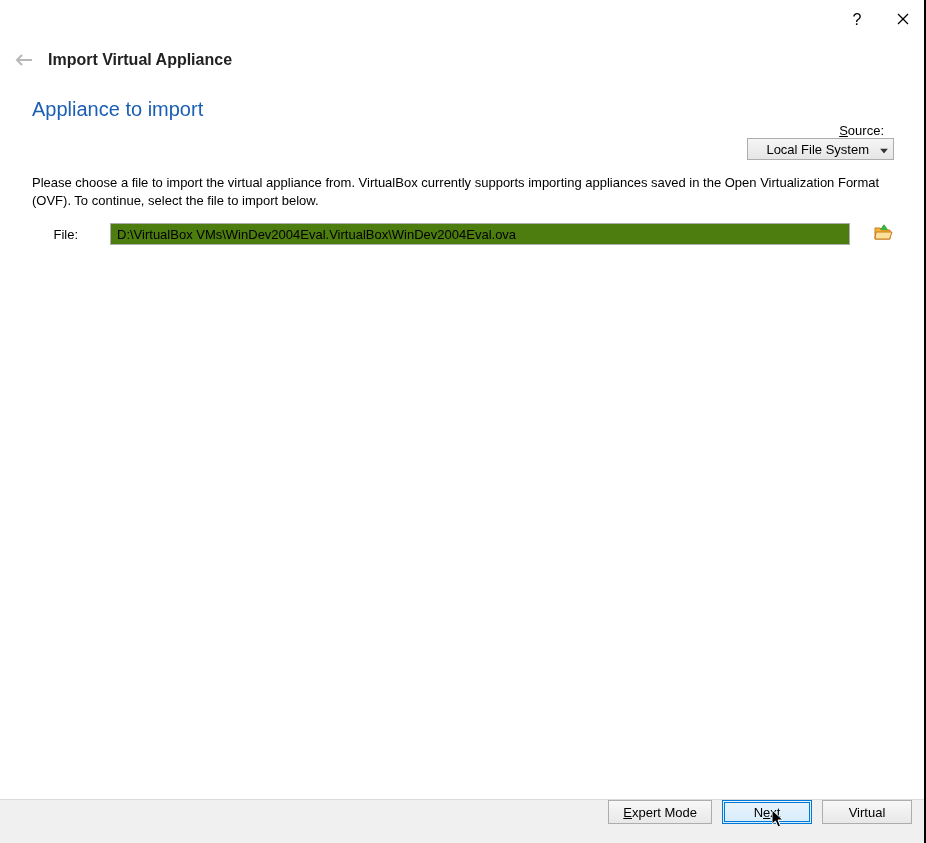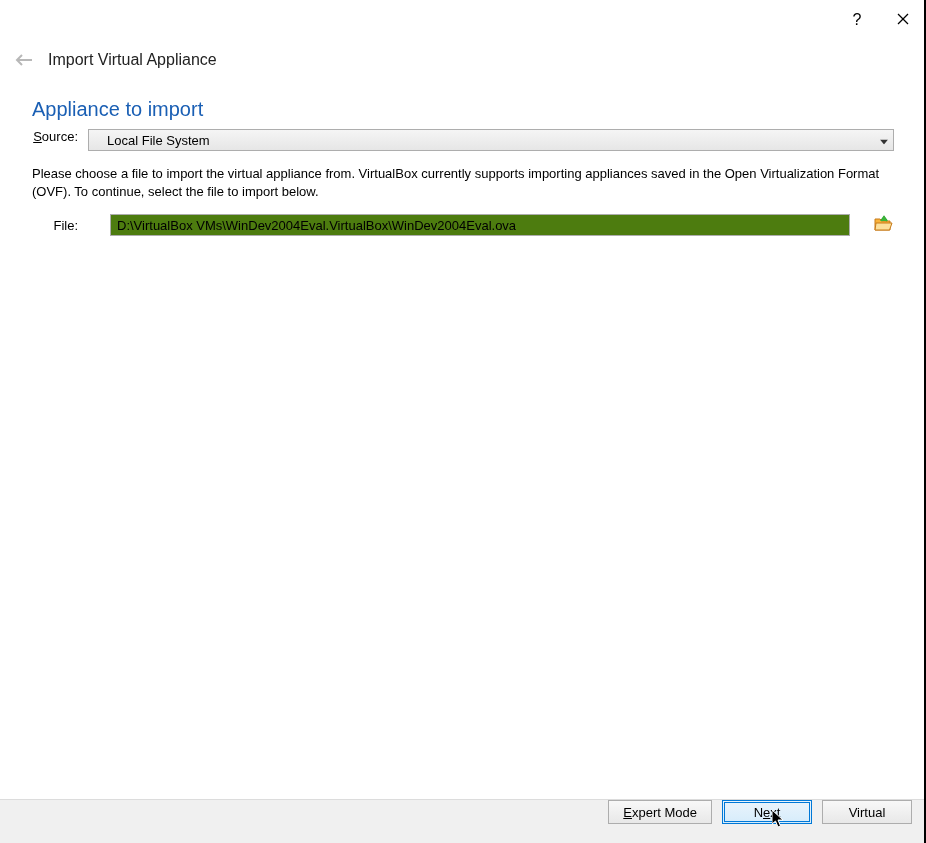--- a/index.html
+++ b/index.html
@@ -40,44 +40,45 @@
       gap: 14px;
     }
     .back-arrow {
       width: 20px; height: 20px;
       display: flex; align-items: center; justify-content: center;
       color: #9a9a9a;
     }
     .header-title {
       font-size: 16px;
       color: #222;
-      font-weight: 400;
+      font-weight: 700;
     }
 
     .content {
       padding: 0 32px 0 32px;
     }
     .section-title {
       font-size: 20px;
       color: #1a5fb4;
       font-weight: 400;
-      margin-bottom: 8px;
+      margin-bottom: 2px;
       margin-top: 10px;
     }
     .desc {
       font-size: 13px;
       color: #000;
       line-height: 1.35;
       margin-bottom: 14px;
     }
 
     .form-row {
       display: flex;
-      align-items: flex-start;
+      align-items: flex-end;
       margin-bottom: 14px;
+      flex-direction: column;
     }
     .form-row label {
       width: 56px;
       text-align: right;
       padding-right: 10px;
       font-size: 13px;
     }
     .form-row label .mnemonic { text-decoration: underline; }
     .select-wrap {
       flex: 1;

